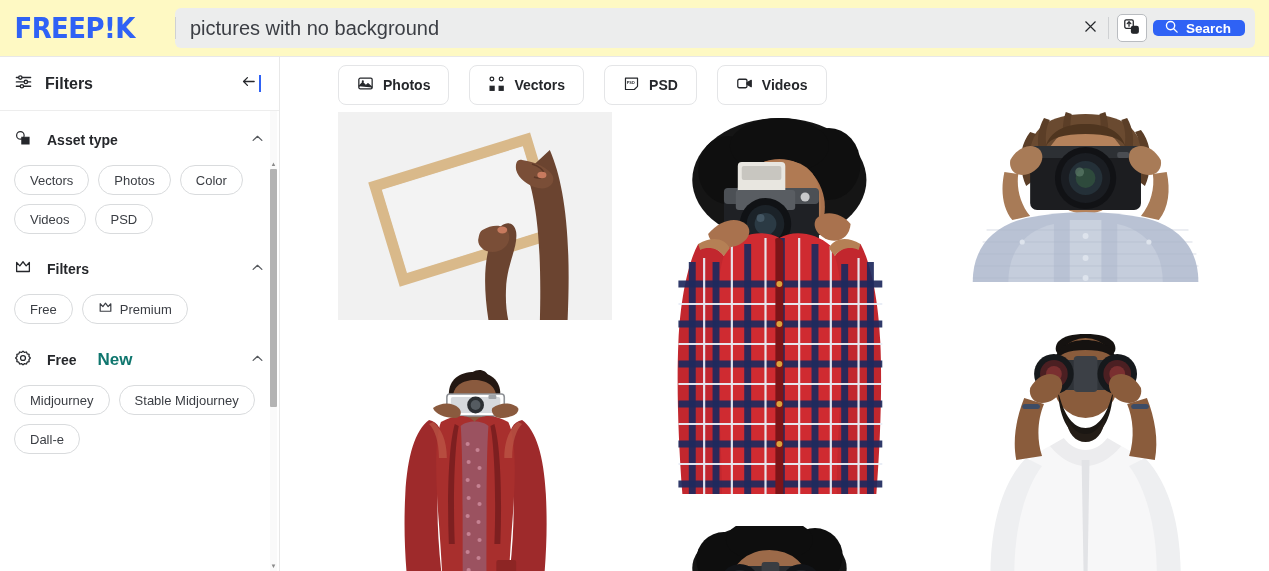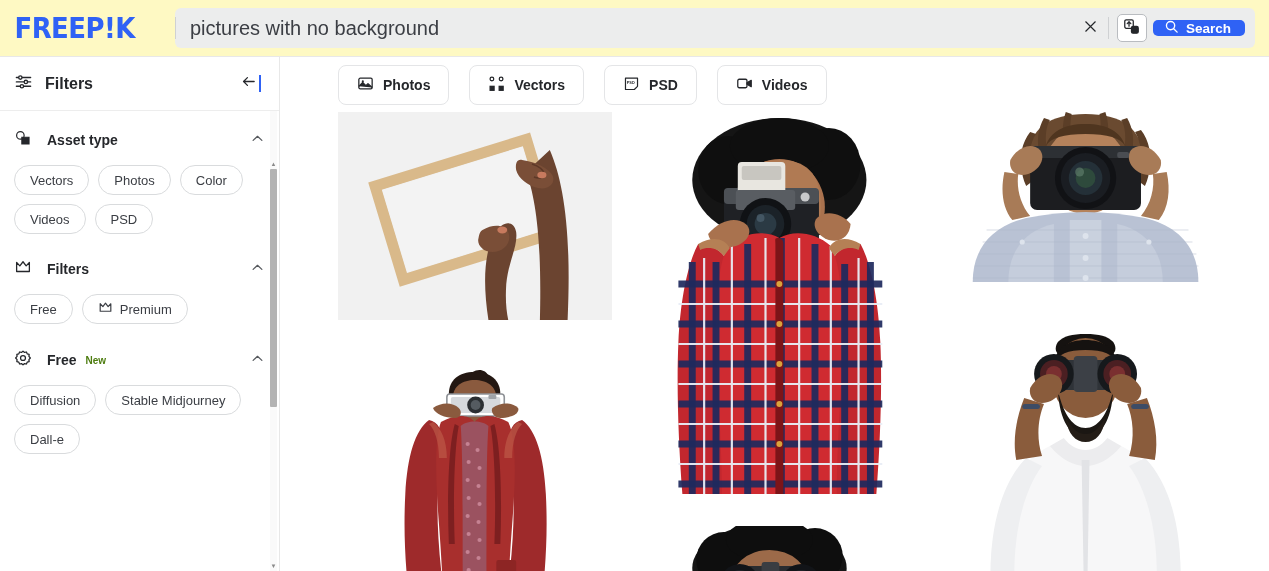--- a/index.html
+++ b/index.html
@@ -129,22 +129,22 @@
   .fhead {
     display: flex; align-items: center;
     height: 22px;
     cursor: pointer;
   }
   .fhead .nm {
     font-size: 14px; font-weight: bold;
     margin-left: 15px;
   }
   .badge-new {
-    color: #4d7c0f; font-size: 10px; font-weight: bold;
-    margin-left: 9px;
+    color: #0f766e; font-size: 17px; font-weight: bold;
+    margin-left: 21px;
   }
   .info-dot { margin-left: 8px; display: flex; }
   .chev { margin-left: auto; }
   .pills { display: flex; flex-wrap: wrap; gap: 9px; margin-top: 14px; }
   .pill {
     height: 30px;
     border: 1px solid #d9dbdd;
     border-radius: 16px;
     background: #fff;
     padding: 0 15px;
@@ -341,21 +341,21 @@
         </span>
         <span class="nm">Free</span>
         <span class="badge-new">New</span>
         <span class="chev">
           <svg width="15" height="15" viewBox="0 0 24 24" fill="none" stroke="#55585d" stroke-width="2" stroke-linecap="round" stroke-linejoin="round">
               <path d="M5 15 L12 8.5 L19 15"></path>
             </svg>
         </span>
       </div>
       <div class="pills">
-        <button class="pill">Diffusion</button>
+        <button class="pill">Midjourney</button>
         <button class="pill">Stable Midjourney</button>
         <button class="pill">Dall-e</button>
       </div>
     </div>
 
 
     <div class="sb-track"></div>
     <div class="sb-arrow" style="top:50px">▲</div>
     <div class="sb-thumb"></div>
     <div class="sb-arrow" style="top:452px">▼</div>

